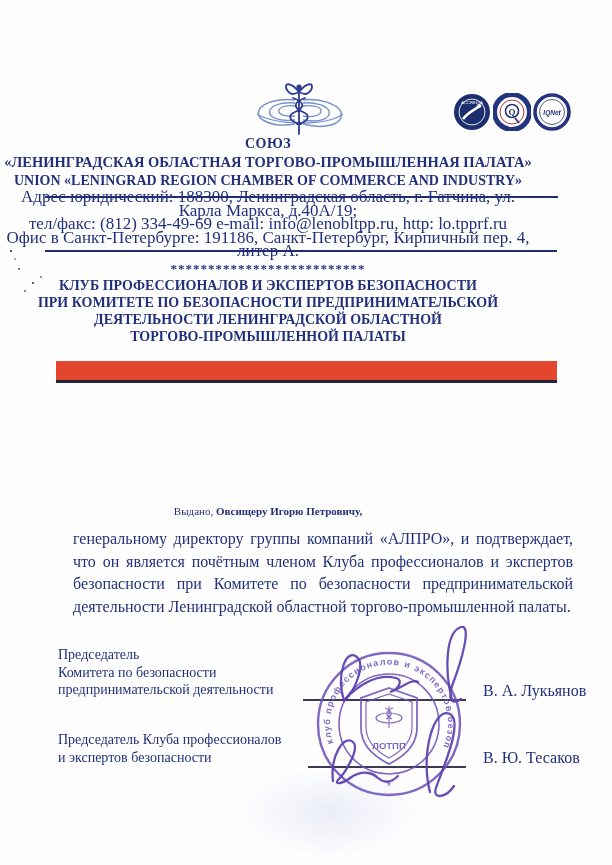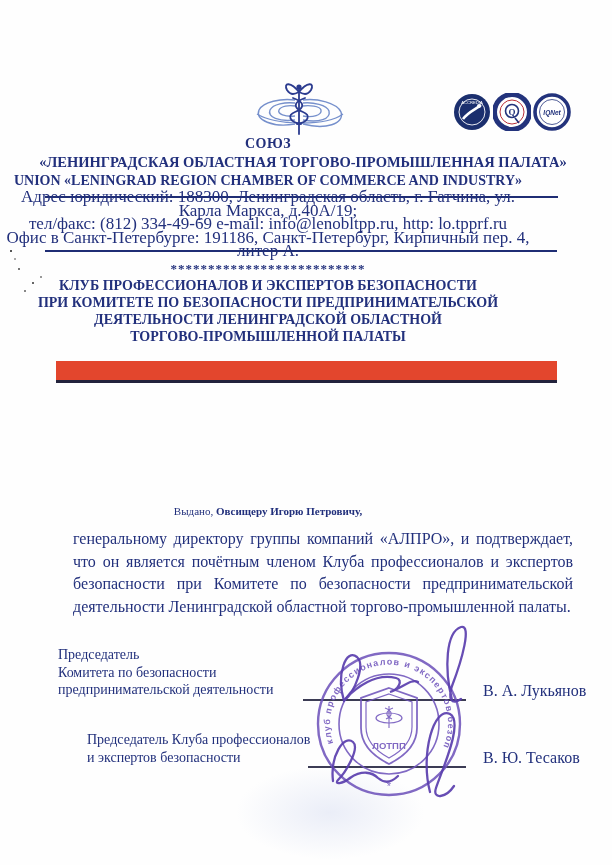--- a/index.html
+++ b/index.html
@@ -6,39 +6,39 @@
   .page{
     position:relative;width:612px;height:865px;margin:0 auto;
     background:#fefefe;overflow:hidden;
     font-family:"Liberation Serif","DejaVu Serif",serif;
     color:#22307c;
   }
   .abs{position:absolute;}
   .ctr{left:0;width:536px;text-align:center;}
   
   .souz{top:136px;font-size:14px;font-weight:bold;letter-spacing:.5px;}
-  .org-ru{top:154px;font-size:14.5px;font-weight:bold;padding-left:35px;}
+  .org-ru{top:154px;font-size:14.5px;font-weight:bold;}
   .org-en{top:173px;font-size:14px;font-weight:bold;}
   .rule{height:2px;background:#1f2d74;}
   .rule1{top:196px;left:45px;width:513px;}
   .rule2{top:250px;left:45px;width:512px;}
   .address{top:190px;font-size:17px;line-height:13.5px;}
   
   .stars{top:261px;font-size:13px;font-weight:bold;letter-spacing:1px;white-space:nowrap;}
   .club{top:277px;font-size:14px;font-weight:bold;line-height:17px;}
   .redbar{top:361px;left:56px;width:501px;height:19px;background:#e3462d;border-bottom:3px solid #23233c;}
   
   .title{top:413px;font-size:44px;font-weight:bold;color:#d0342a;letter-spacing:2px;}
   
   .body-first{top:505px;font-size:11px;}
   .body-text{top:528px;left:57px;width:500px;font-size:16px;line-height:22.5px;text-align:justify;margin-left:16px;}
   
   .sig-label{left:58px;font-size:14px;line-height:17.5px;}
   .sig1{top:646px;}
-  .sig2{top:731px;margin-left:29px;}
+  .sig2{top:731px;}
   .sig-line{height:2px;background:#3c3c55;}
   .sigline1{top:699px;left:303px;width:163px;}
   .sigline2{top:766px;left:308px;width:158px;}
   .sig-name{left:483px;font-size:16px;}
   .name1{top:682px;}
   .name2{top:749px;}
   
   .stamp-svg{left:313px;top:648px;pointer-events:none;}
   .sign-svg{left:280px;top:612px;pointer-events:none;}
   .scan-shade{left:235px;top:765px;width:190px;height:95px;

